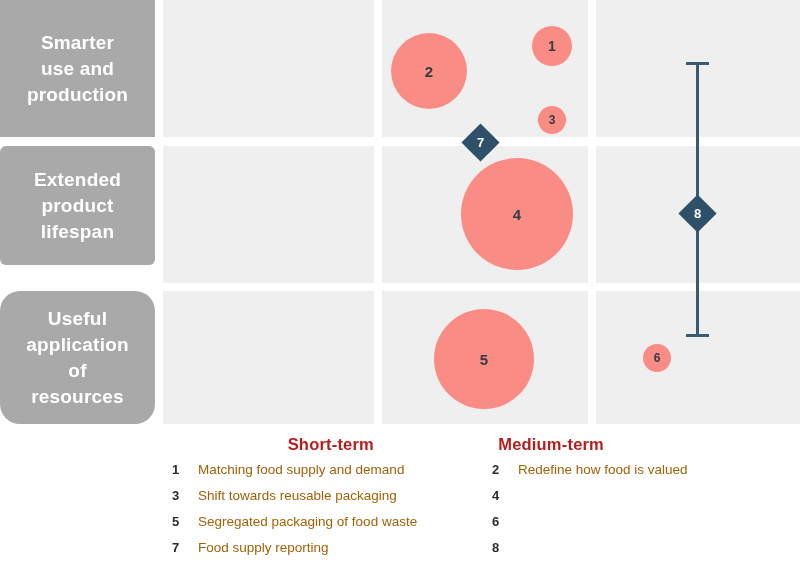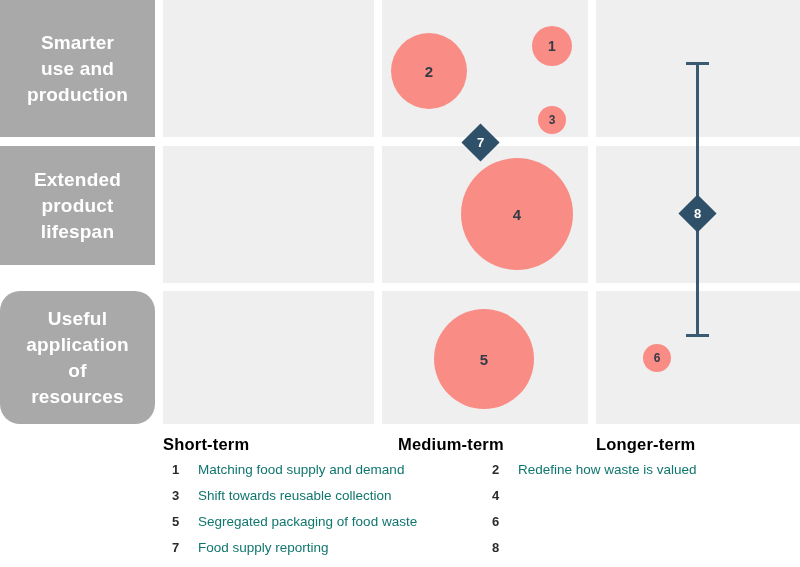--- a/index.html
+++ b/index.html
@@ -91,22 +91,22 @@
     font-size: 13px;
     display: block;
   }
 
   
   .col-header {
     position: absolute;
     top: 432px;
     height: 24px;
     line-height: 24px;
-    text-align: left;
-    color: #000000;
+    text-align: right;
+    color: #b91c1c;
     font-weight: bold;
     font-size: 16.5px;
     letter-spacing: 0.2px;
   }
 
   
   .legend {
     position: absolute;
     left: 0;
     top: 462px;
@@ -128,38 +128,38 @@
   .legend-num {
     width: 26px;
     flex: 0 0 26px;
     text-align: left;
     font-weight: bold;
     font-size: 13px;
     color: #2b2b2b;
   }
   .legend-text {
     font-size: 13.5px;
-    color: #0f766e;
+    color: #a16207;
     white-space: nowrap;
     text-align: right;
   }
 </style>
 </head>
 <body>
 
 <div id="chart-root">
 
   <div class="matrix">
 
     <div class="row-label" style="top:0px; height:137px;">
       <span style="white-space:pre-line;">Smarter
 use and
 production</span>
     </div>
-    <div class="row-label" style="top:146px; height:119px;">
+    <div class="row-label" style="top:146px; height:119px;border-radius:6px;">
       <span style="white-space:pre-line;">Extended
 product
 lifespan</span>
     </div>
     <div class="row-label" style="top:291px; height:133px;border-radius:20px;">
       <span style="white-space:pre-line;">Useful
 application
 of
 resources</span>
     </div>
@@ -213,49 +213,46 @@
     </div>
 
   </div>
 
   <div class="col-header" style="left:163px; width:211px;">
     <span>Short-term</span>
   </div>
   <div class="col-header" style="left:398px; width:206px;">
     <span>Medium-term</span>
   </div>
-  <div class="col-header" style="left:596px; width:204px;">
-    <span>Longer-term</span>
-  </div>
 
   <div class="legend">
 
     <div class="legend-col left">
       <div class="legend-item">
         <span class="legend-num">1</span>
         <span class="legend-text">Matching food supply and demand</span>
       </div>
       <div class="legend-item">
         <span class="legend-num">3</span>
-        <span class="legend-text">Shift towards reusable collection</span>
+        <span class="legend-text">Shift towards reusable packaging</span>
       </div>
       <div class="legend-item">
         <span class="legend-num">5</span>
         <span class="legend-text">Segregated packaging of food waste</span>
       </div>
       <div class="legend-item">
         <span class="legend-num">7</span>
         <span class="legend-text">Food supply reporting</span>
       </div>
     </div>
 
     <div class="legend-col right">
       <div class="legend-item">
         <span class="legend-num">2</span>
-        <span class="legend-text">Redefine how waste is valued</span>
+        <span class="legend-text">Redefine how food is valued</span>
       </div>
       <div class="legend-item">
         <span class="legend-num">4</span>
       </div>
       <div class="legend-item">
         <span class="legend-num">6</span>
       </div>
       <div class="legend-item">
         <span class="legend-num">8</span>
       </div>

